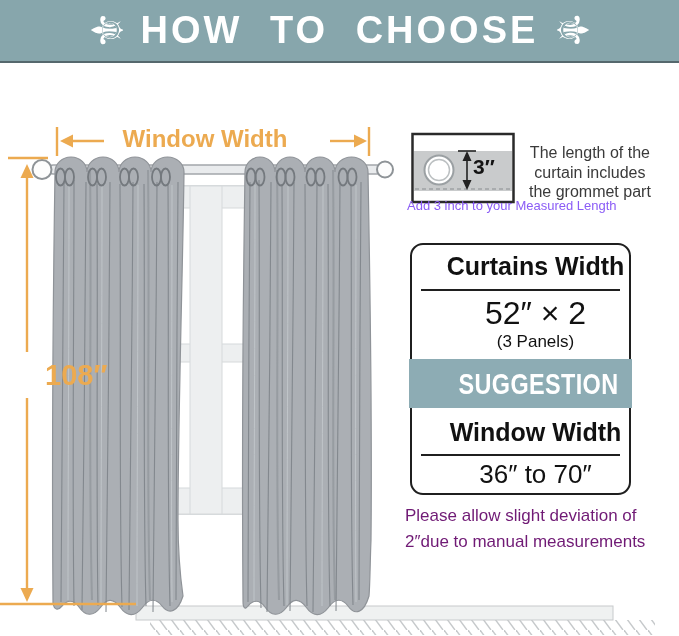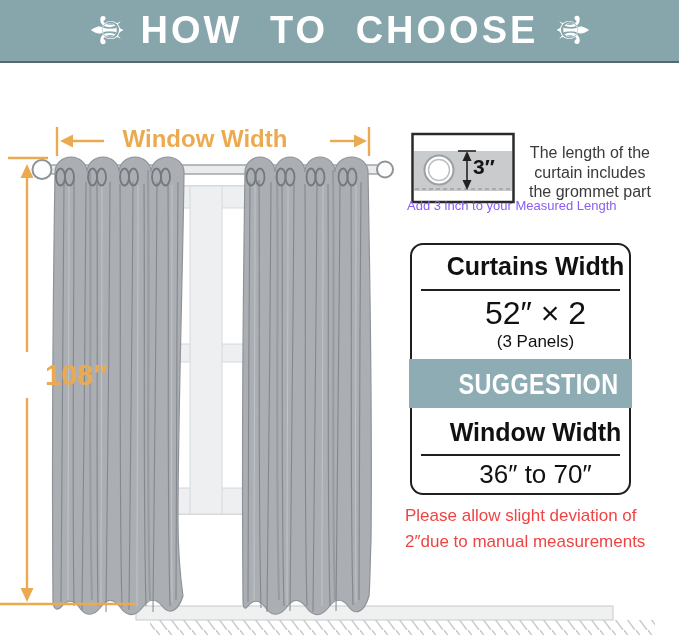--- a/index.html
+++ b/index.html
@@ -58,21 +58,21 @@
     position:absolute;left:-3px;right:-3px;top:114px;height:49px;
     background:var(--suggestion-band,#8dacb4);
     display:flex;align-items:center;justify-content:center;padding-left:36px;
   }
   .sbox-band span{
     color:#fff;font-size:30px;font-weight:bold;letter-spacing:0.5px;
     transform:scaleX(0.78);white-space:nowrap;
   }
   .sbox-title2{top:173px;font-size:25px;font-weight:bold;}
   .sbox-val2{top:214px;font-size:26px;font-weight:normal;}
-  .footnote{left:405px;top:503px;font-size:17px;line-height:26px;color:#ef4444;}
+  .footnote{left:405px;top:503px;font-size:17px;line-height:26px;color:#701a75;}
 </style>
 </head>
 <body>
 
 <div class="stage">
 
   <div class="banner">
     <span class="fleur fleur-left">⚜</span>
     <div class="banner-title">HOW TO CHOOSE</div>
     <span class="fleur fleur-right">⚜</span>

